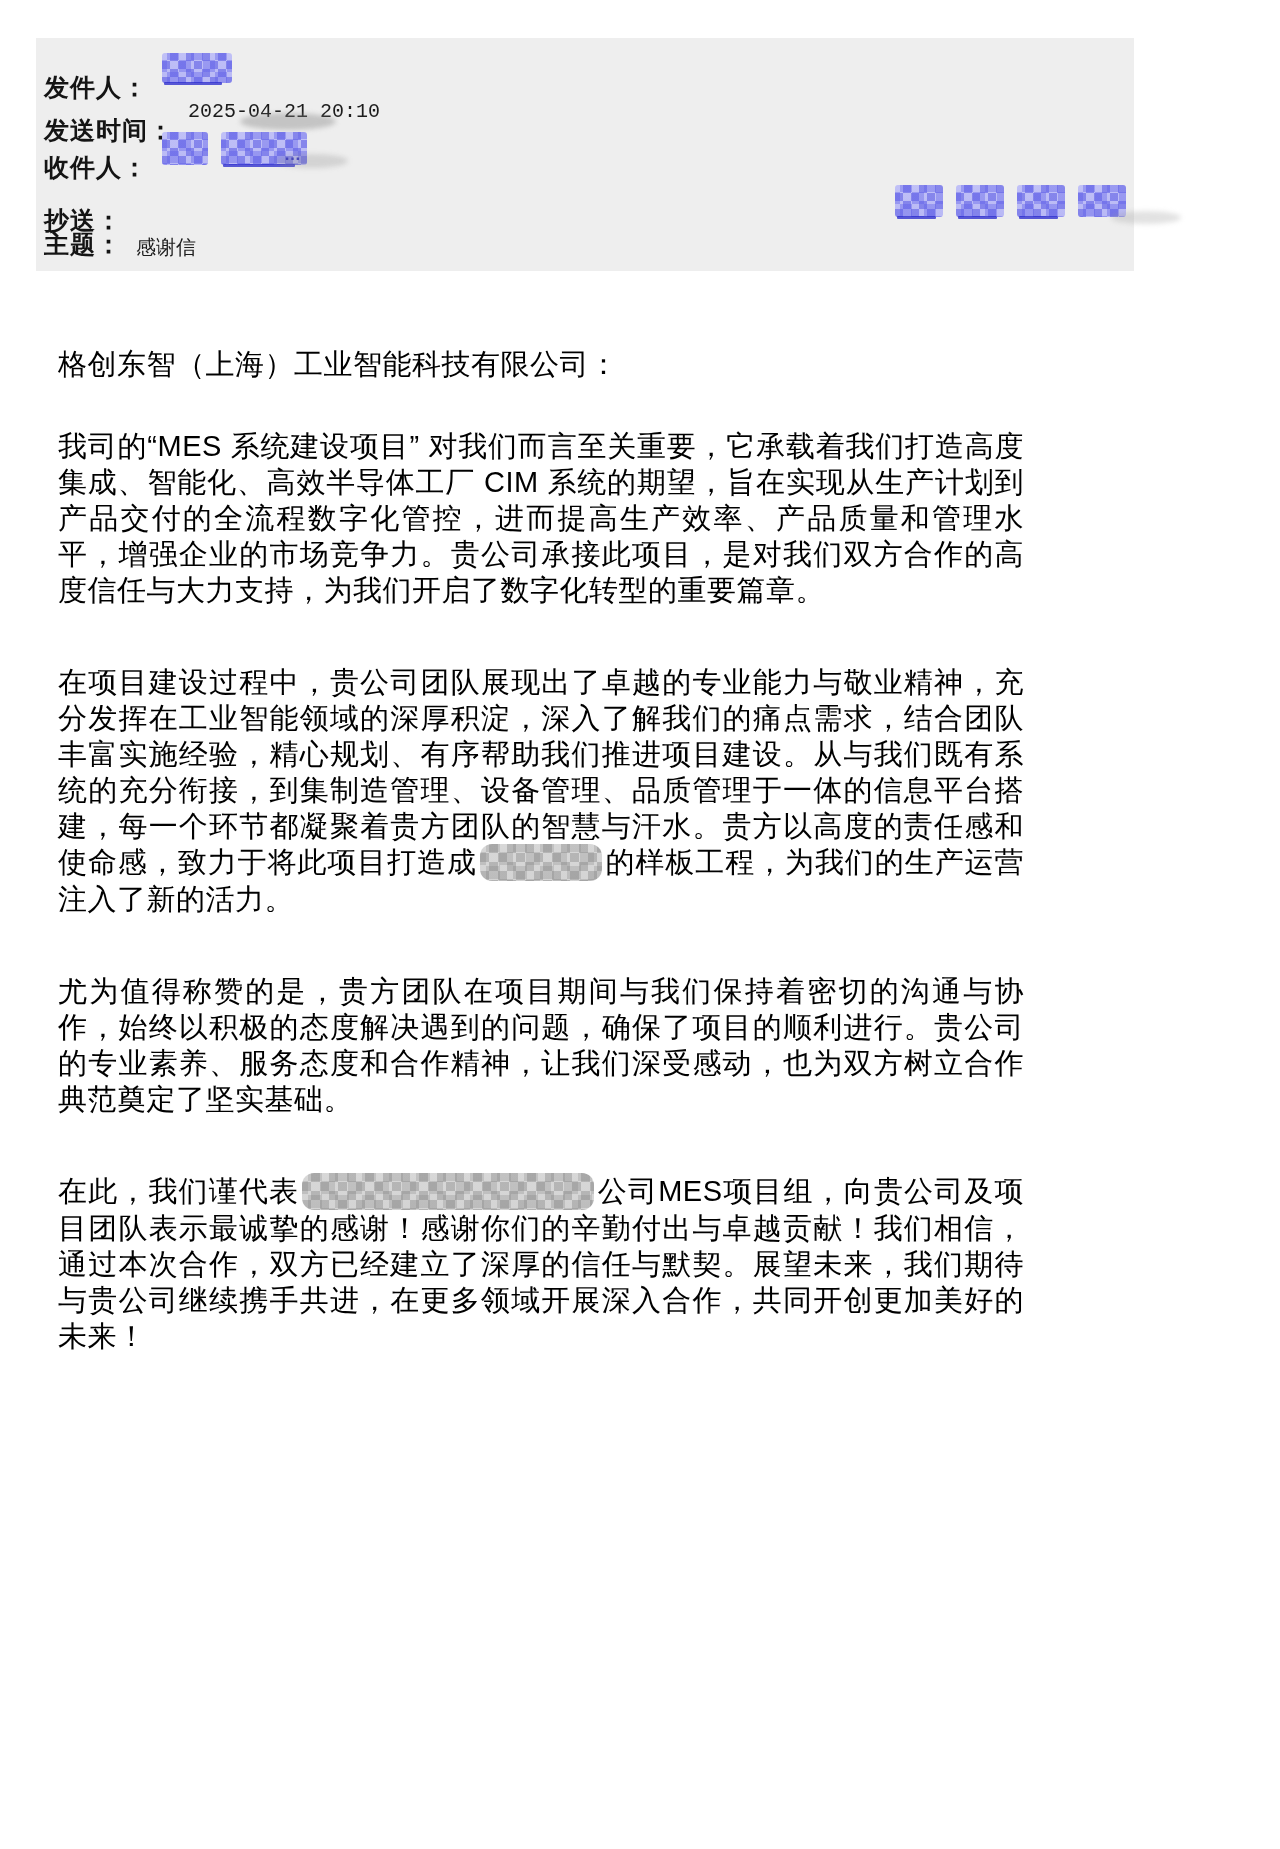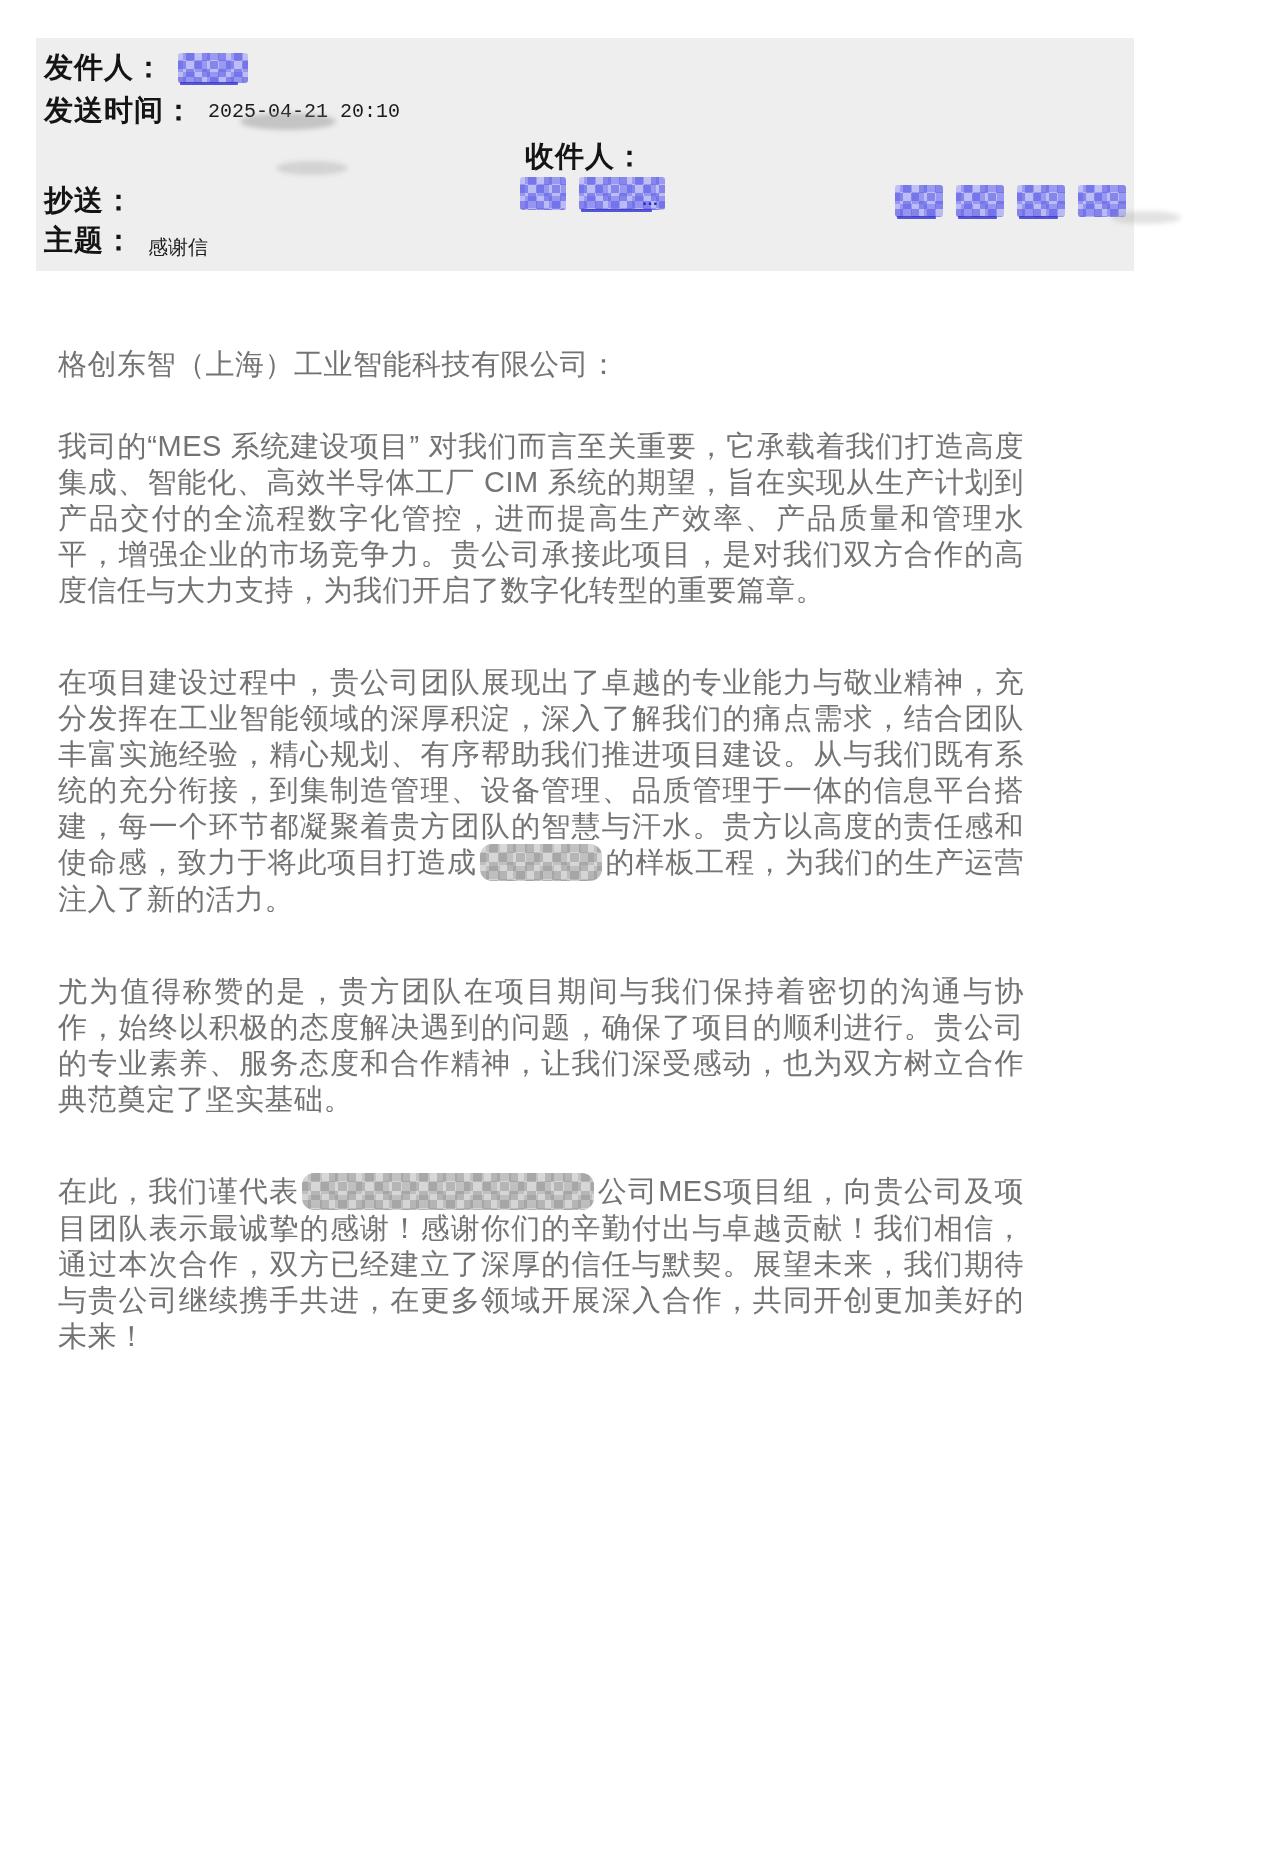--- a/index.html
+++ b/index.html
@@ -17,26 +17,26 @@
     position:absolute;left:36px;top:38px;
     width:1098px;height:233px;
     background:#eeeeee;
   }
   .hrow{
     position:absolute;left:8px;right:8px;height:36px;
     display:flex;align-items:center;
   }
   .hrow-from{top:12px;}
   .hrow-sent{top:55px;align-items:center;}
-  .hrow-to{top:99px;flex-direction:column;}
+  .hrow-to{top:92px;}
   .hrow-cc{top:145px;justify-content:space-between;}
   .hrow-subject{top:187px;align-items:flex-end;}
   .hlbl{
-    font-weight:bold;font-size:29px;color:#141414;
-    letter-spacing:1px;white-space:nowrap;
+    font-weight:bold;font-size:25px;color:#141414;
+    letter-spacing:1px;white-space:nowrap;margin-top:38px;
   }
   .hval{
     font-size:20px;color:#1c1c1c;margin-left:14px;white-space:nowrap;font-family:Liberation Mono, monospace;
   }
   .chips{position:relative;display:flex;align-items:center;margin-left:14px;}
 
   
   .px{
     display:inline-block;position:relative;
   }
@@ -75,21 +75,21 @@
     background:rgba(132,132,132,.40);
     filter:blur(2.5px);
   }
   .smudge-date{left:196px;top:20px;width:96px;height:17px;}
   .smudge-to{left:232px;top:24px;width:72px;height:14px;background:rgba(150,150,150,.30);}
   .smudge-cc{left:216px;top:26px;width:70px;height:13px;background:rgba(150,150,150,.28);}
 
   
   .letter{
     position:absolute;left:58px;top:346px;width:966px;
-    font-size:29px;line-height:36px;color:#737373;
+    font-size:29px;line-height:36px;color:#000000;
     text-align:justify;letter-spacing:.5px;
   }
   .salutation{margin:0 0 46px 0;text-align:left;}
   .para{margin:12px 0 56px 0;}
   .inline-redaction{
     height:37px;vertical-align:-9px;margin:0 3px;border-radius:12px;
   }
 </style>
 </head>
 <body>

